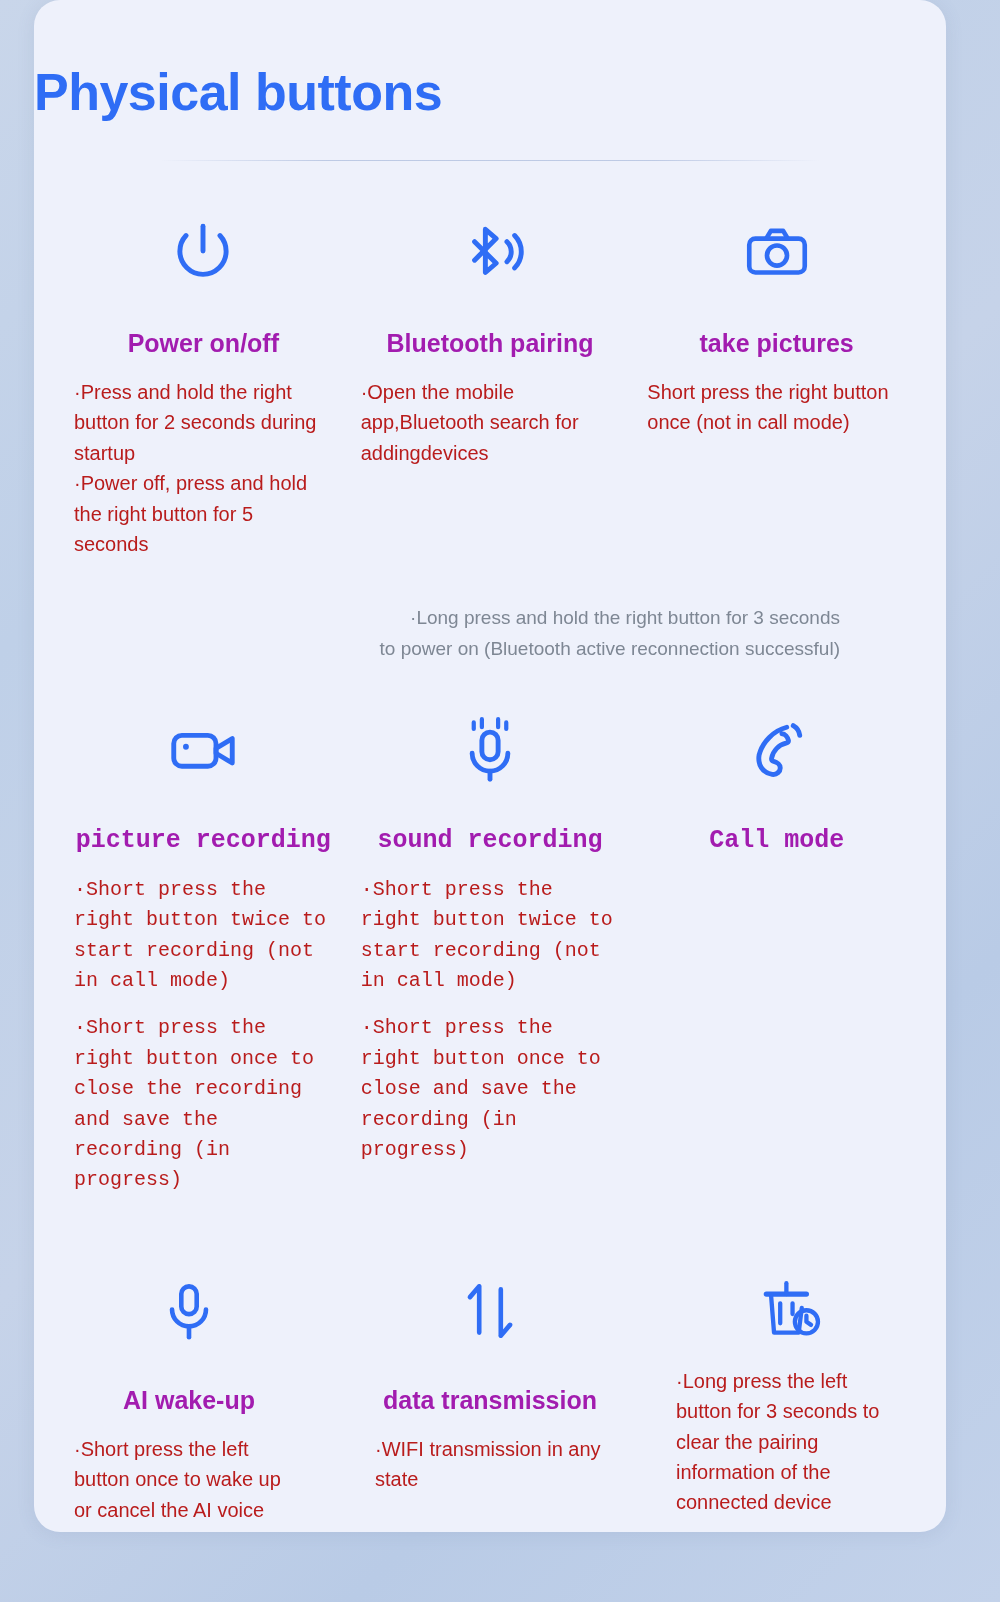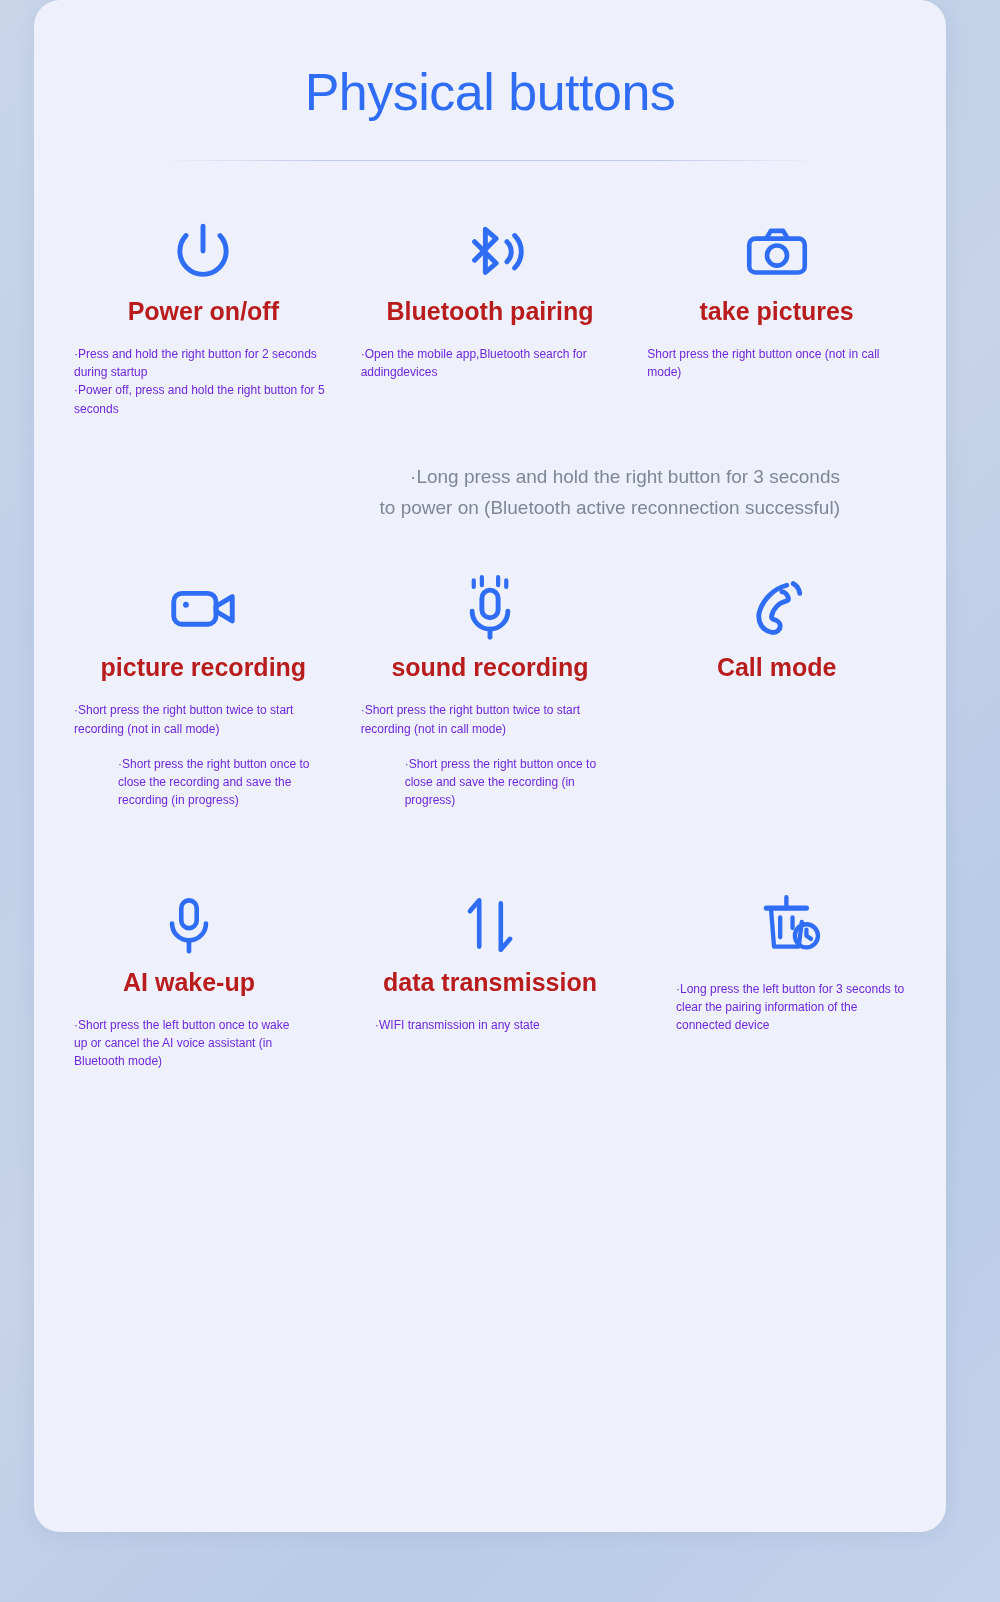--- a/index.html
+++ b/index.html
@@ -18,23 +18,23 @@
     left: 34px;
     top: 0px;
     width: 912px;
     height: 1532px;
     background: #eef1fb;
     border-radius: 26px;
     box-shadow: 0 2px 18px rgba(90,110,150,0.12);
     overflow: hidden;
   }
   .title {
-    text-align: center;
+    text-align: left;
     font-size: 52px;
-    font-weight: normal;
+    font-weight: bold;
     color: #2f6df5;
     letter-spacing: -0.5px;
     margin-top: 62px;
   }
   .divider {
     width: 660px;
     height: 1px;
     margin: 38px auto 0 auto;
     background: linear-gradient(to right, rgba(150,170,210,0) 0%, rgba(150,170,210,0.55) 25%, rgba(150,170,210,0.55) 75%, rgba(150,170,210,0) 100%);
   }
@@ -50,46 +50,45 @@
   .icon-wrap {
     display: flex;
     justify-content: center;
     align-items: flex-end;
     height: 78px;
   }
   .cell-title {
     text-align: center;
     font-size: 25px;
     font-weight: bold;
-    color: #b91c1c;
-    margin-top: 4px;
+    color: #a21caf;
+    margin-top: 36px;
     line-height: 1.28;
   }
   .cell-lines {
     margin-top: 18px;
   }
   .line {
-    font-size: 12px;
-    color: #6d28d9;
+    font-size: 20px;
+    color: #b91c1c;
     line-height: 1.52;
   }
   .line.gap {
     margin-top: 17px;
-    margin-left: 44px;
   }
   .midnote {
     margin: 44px auto 0 auto;
     width: 700px;
     text-align: right;
     font-size: 19px;
     color: #7e8794;
     line-height: 1.62;
   }
   .row1 { margin-top: 52px; }
-  .row2 { margin-top: 46px; }
+  .row2 { margin-top: 46px; font-family: Liberation Mono, monospace; }
   .row3 { margin-top: 74px; gap: 43px; }
   svg { display: block; }
 </style>
 </head>
 <body>
 
 <div class="page">
 
   <h1 class="title">Physical buttons</h1>
   <div class="divider"></div>

